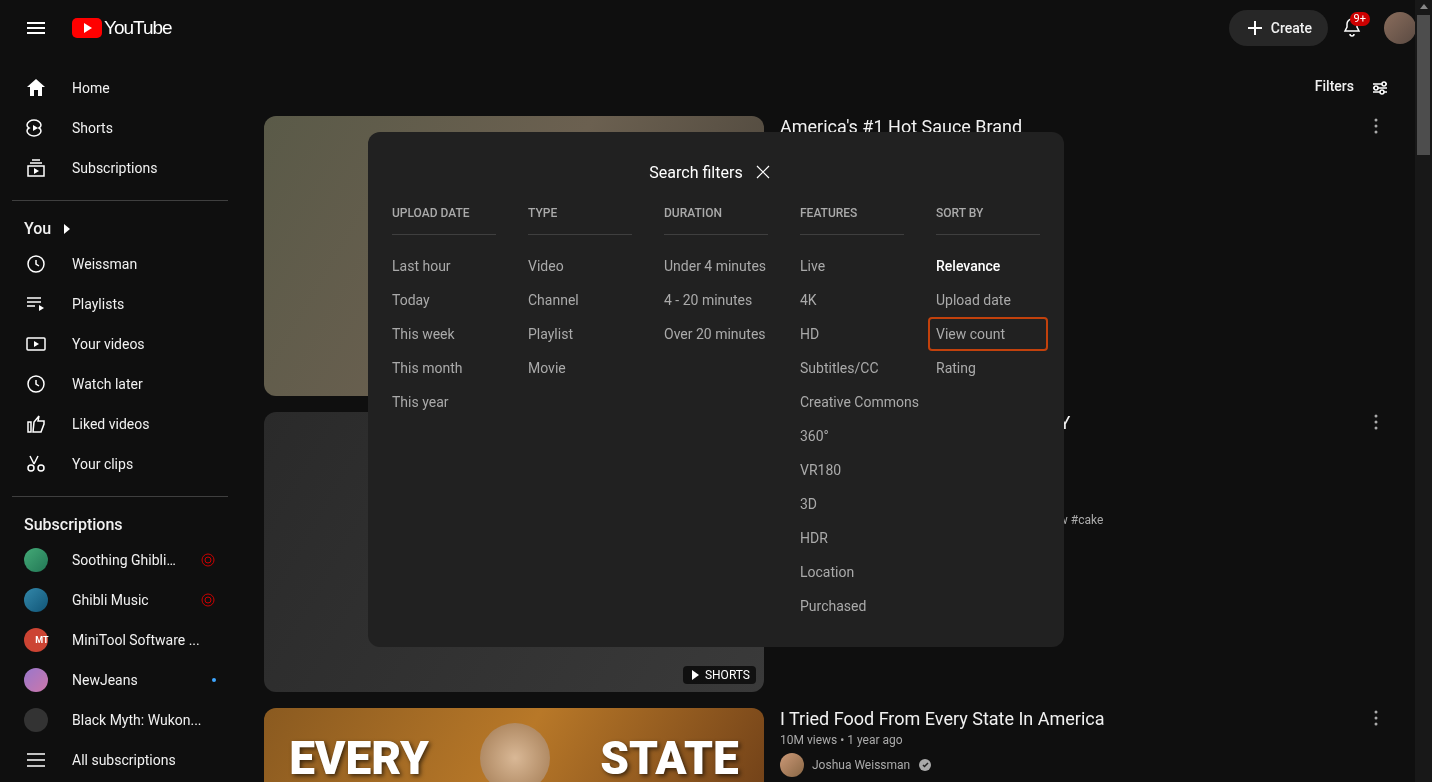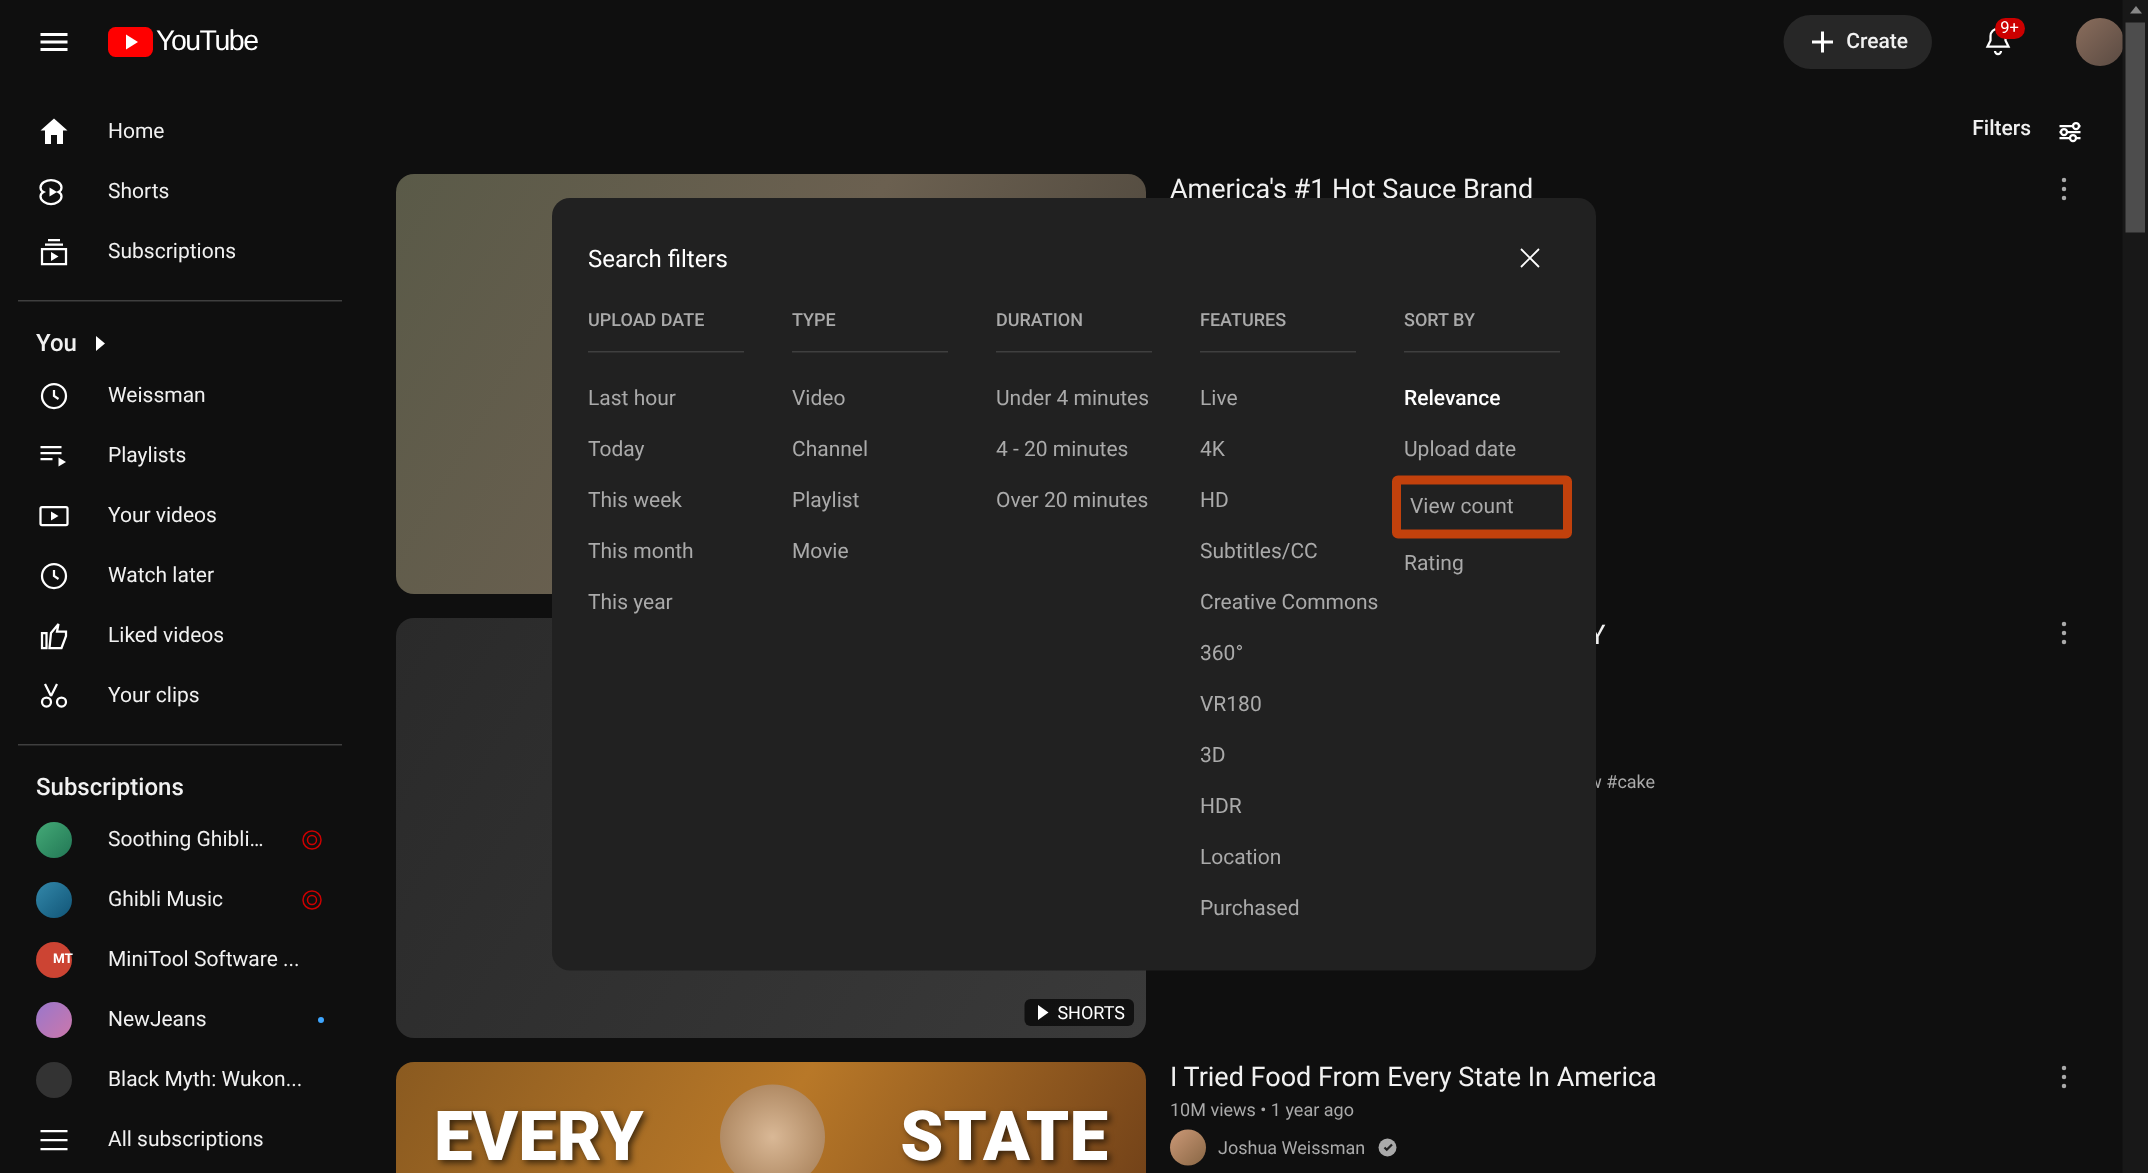--- a/index.html
+++ b/index.html
@@ -14,21 +14,21 @@
 .logo-icon { width: 30px; height: 20px; background: #ff0000; border-radius: 5px; display: flex; align-items: center; justify-content: center; }
 .logo-text { font-size: 19px; font-weight: 500; letter-spacing: -1px; margin-left: 2px; color: #fff; font-family: Arial; }
 
 .header-center { display: flex; align-items: center; flex: 0 0 640px; }
 .search-box { flex: 1; display: flex; border: 1px solid #303030; border-radius: 40px 0 0 40px; height: 40px; background: #121212; padding: 0 16px; align-items: center; }
 .search-input { flex: 1; background: transparent; border: none; outline: none; color: #fff; font-size: 16px; }
 .clear-btn { width: 24px; height: 24px; cursor: pointer; display: flex; align-items: center; justify-content: center; }
 .search-btn { width: 64px; height: 40px; border: 1px solid #303030; border-left: none; border-radius: 0 40px 40px 0; background: #222; display: flex; align-items: center; justify-content: center; cursor: pointer; }
 .mic-btn { width: 40px; height: 40px; border-radius: 50%; background: #181818; margin-left: 12px; display: flex; align-items: center; justify-content: center; cursor: pointer; }
 
-.header-right { display: flex; align-items: center; gap: 24px; }
+.header-right { display: flex; align-items: center; gap: 4px; }
 .create-btn { display: flex; align-items: center; gap: 6px; background: #272727; border-radius: 18px; padding: 0 16px; height: 36px; cursor: pointer; font-size: 14px; font-weight: 500; }
 .notif-btn { width: 40px; height: 40px; border-radius: 50%; display: flex; align-items: center; justify-content: center; cursor: pointer; position: relative; }
 .notif-badge { position: absolute; top: 4px; right: 2px; background: #cc0000; color: #fff; font-size: 11px; border-radius: 10px; padding: 0 4px; line-height: 14px; }
 .avatar { width: 32px; height: 32px; border-radius: 50%; background: linear-gradient(135deg,#8a6d5c,#5a4a42); cursor: pointer; margin-left: 8px; }
 
 
 .sidebar { position: absolute; left: 0; top: 56px; bottom: 0; width: 240px; overflow-y: auto; padding: 12px; }
 .nav-item { display: flex; align-items: center; gap: 24px; padding: 8px 12px; border-radius: 10px; cursor: pointer; font-size: 14px; height: 40px; }
 .nav-icon { width: 24px; height: 24px; display: flex; align-items: center; justify-content: center; flex-shrink: 0; }
 .nav-divider { border-top: 1px solid #3f3f3f; margin: 12px 0; }
@@ -52,29 +52,29 @@
 .result-title { font-size: 18px; font-weight: 400; color: #f1f1f1; margin-bottom: 4px; }
 .result-meta { font-size: 12px; color: #aaa; margin-bottom: 6px; }
 .result-channel { display: flex; align-items: center; gap: 8px; font-size: 12px; color: #aaa; margin-bottom: 8px; }
 .ch-avatar { width: 24px; height: 24px; border-radius: 50%; background: #555; }
 .result-desc { font-size: 12px; color: #aaa; }
 .result-menu { width: 24px; cursor: pointer; color:#aaa; }
 
 
 .modal-overlay { position: absolute; inset: 0; display: flex; align-items: flex-start; justify-content: center; pointer-events: none; }
 .modal { position: absolute; left: 368px; top: 132px; width: 696px; background: #212121; border-radius: 12px; padding: 20px 24px 24px; pointer-events: auto; }
-.modal-header { display: flex; justify-content: space-between; align-items: center; margin-bottom: 14px; }
+.modal-header { display: flex; justify-content: center; align-items: center; margin-bottom: 14px; }
 .modal-title { font-size: 16px; color: #fff; }
 .modal-close { width: 40px; height: 40px; display: flex; align-items: center; justify-content: center; cursor: pointer; }
 .filter-cols { display: flex; gap: 32px; }
 .filter-col { flex: 1; min-width: 0; }
 .col-header { font-size: 12px; font-weight: 500; color: #aaa; border-bottom: 1px solid #3f3f3f; padding-bottom: 14px; margin-bottom: 14px; text-transform: uppercase; }
 .filter-option { font-size: 14px; color: #aaa; padding: 9px 0; cursor: pointer; white-space: nowrap; }
 .filter-option.selected { color: #fff; font-weight: 500; }
-.highlighted { border: 6px solid #c2410c; border-radius: 4px; padding: 7px 6px; margin: 0 -8px; }
+.highlighted { border: 2px solid #c2410c; border-radius: 4px; padding: 7px 6px; margin: 0 -8px; }
 
 
 .scrollbar-track { position: absolute; right: 0; top: 0; width: 17px; bottom: 0; background: #181818; }
 .scrollbar-thumb { position: absolute; right: 2px; top: 4px; width: 13px; height: 140px; background: #4d4d4d; border-radius: 0; }
 .scrollbar-arrow { position: absolute; right: 2px; width: 13px; height: 13px; display:flex; align-items:center; justify-content:center; cursor:pointer; }
 
 svg { display: block; }
 </style>
 </head>
 <body>

